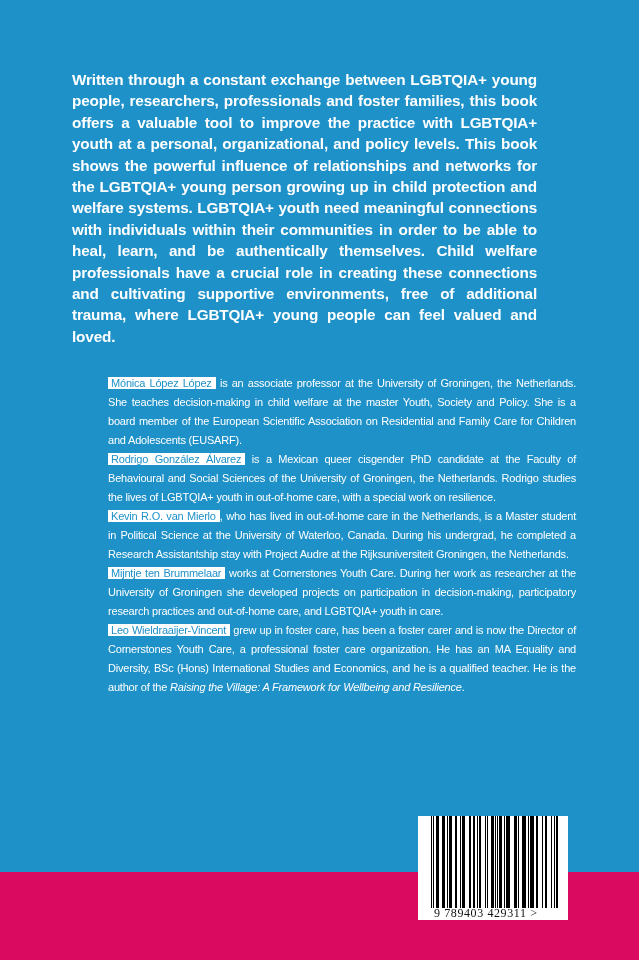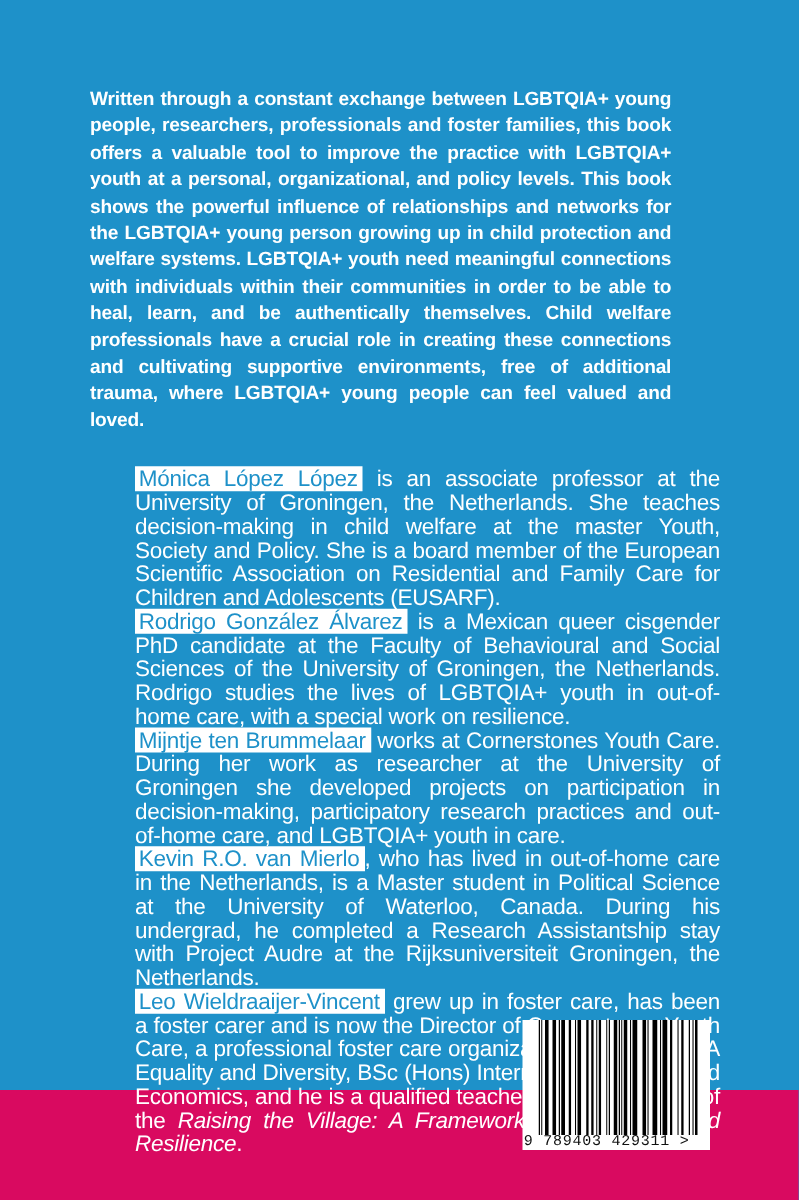--- a/index.html
+++ b/index.html
@@ -11,65 +11,65 @@
   .blue-area { position: absolute; left: 0; top: 0; width: 639px; height: 872px; background: #1E91C9; }
   .pink-band { position: absolute; left: 0; top: 872px; width: 639px; height: 88px; background: #D90A60; }
 
   .blurb {
     position: absolute; left: 72px; top: 69px; width: 465px;
     color: #ffffff; font-weight: bold; font-size: 15.3px; line-height: 21.4px;
     text-align: justify; margin: 0; letter-spacing: -0.15px;
   }
   .bios {
     position: absolute; left: 108px; top: 374px; width: 468px;
-    color: #ffffff; font-size: 18px; line-height: 19px;
+    color: #ffffff; font-size: 11px; line-height: 19px;
     text-align: justify; letter-spacing: -0.2px;
   }
   .bio { margin: 0; }
   .name-tag {
     background: #ffffff; color: #1E91C9; padding: 0 4px 0 3px;
     font-weight: normal;
   }
   .bio em { font-style: italic; }
 
   .barcode {
     position: absolute; left: 418px; top: 816px; width: 150px; height: 104px;
     background: #ffffff;
   }
   .bars {
     position: absolute; left: 13px; top: 0; width: 127px; height: 92px;
     display: flex; align-items: stretch;
   }
   .bars span { display: block; height: 100%; }
   .barcode-digits {
     position: absolute; left: 1px; bottom: 0; width: 126px; height: 14px;
-    font-family: Liberation Mono, monospace; font-size: 12px; line-height: 14px;
-    color: #111; white-space: pre; letter-spacing: 0.6px;
+    font-family: Liberation Serif, serif; font-size: 12px; line-height: 14px;
+    color: #111; white-space: pre; letter-spacing: 0.6px; padding-left: 15px;
   }
 </style>
 </head>
 <body>
 
 <div class="blue-area"></div>
 <div class="pink-band"></div>
 
 <p class="blurb">Written through a constant exchange between LGBTQIA+ young people, researchers, professionals and foster families, this book offers a valuable tool to improve the practice with LGBTQIA+ youth at a personal, organizational, and policy levels. This book shows the powerful influence of relationships and networks for the LGBTQIA+ young person growing up in child protection and welfare systems. LGBTQIA+ youth need meaningful connections with individuals within their communities in order to be able to heal, learn, and be authentically themselves. Child welfare professionals have a crucial role in creating these connections and cultivating supportive environments, free of additional trauma, where LGBTQIA+ young people can feel valued and loved.</p>
 
 <div class="bios">
   <p class="bio">
     <span class="name-tag">Mónica López López</span><span> is an associate professor at the University of Groningen, the Netherlands. She teaches decision-making in child welfare at the master Youth, Society and Policy. She is a board member of the European Scientific Association on Residential and Family Care for Children and Adolescents (EUSARF).</span>
   </p>
   <p class="bio">
     <span class="name-tag">Rodrigo González Álvarez</span><span> is a Mexican queer cisgender PhD candidate at the Faculty of Behavioural and Social Sciences of the University of Groningen, the Netherlands. Rodrigo studies the lives of LGBTQIA+ youth in out-of-home care, with a special work on resilience.</span>
   </p>
   <p class="bio">
-    <span class="name-tag">Mijntje ten Brummelaar</span><span> works at Cornerstones Youth Care. During her work as researcher at the University of Groningen she developed projects on participation in decision-making, participatory research practices and out-of-home care, and LGBTQIA+ youth in care.</span>
+    <span class="name-tag">Kevin R.O. van Mierlo</span><span>, who has lived in out-of-home care in the Netherlands, is a Master student in Political Science at the University of Waterloo, Canada. During his undergrad, he completed a Research Assistantship stay with Project Audre at the Rijksuniversiteit Groningen, the Netherlands.</span>
   </p>
   <p class="bio">
-    <span class="name-tag">Kevin R.O. van Mierlo</span><span>, who has lived in out-of-home care in the Netherlands, is a Master student in Political Science at the University of Waterloo, Canada. During his undergrad, he completed a Research Assistantship stay with Project Audre at the Rijksuniversiteit Groningen, the Netherlands.</span>
+    <span class="name-tag">Mijntje ten Brummelaar</span><span> works at Cornerstones Youth Care. During her work as researcher at the University of Groningen she developed projects on participation in decision-making, participatory research practices and out-of-home care, and LGBTQIA+ youth in care.</span>
   </p>
   <p class="bio">
     <span class="name-tag">Leo Wieldraaijer-Vincent</span><span> grew up in foster care, has been a foster carer and is now the Director of Cornerstones Youth Care, a professional foster care organization. He has an MA Equality and Diversity, BSc (Hons) International Studies and Economics, and he is a qualified teacher. He is the author of the </span><em>Raising the Village: A Framework for Wellbeing and Resilience</em><span>.</span>
   </p>
 </div>
 
 <div class="barcode">
   <div class="bars" id="bars">
       <span style="width: 1.14414px; background: rgb(0, 0, 0);"></span>
       <span style="width: 1.14414px; background: rgb(255, 255, 255);"></span>

